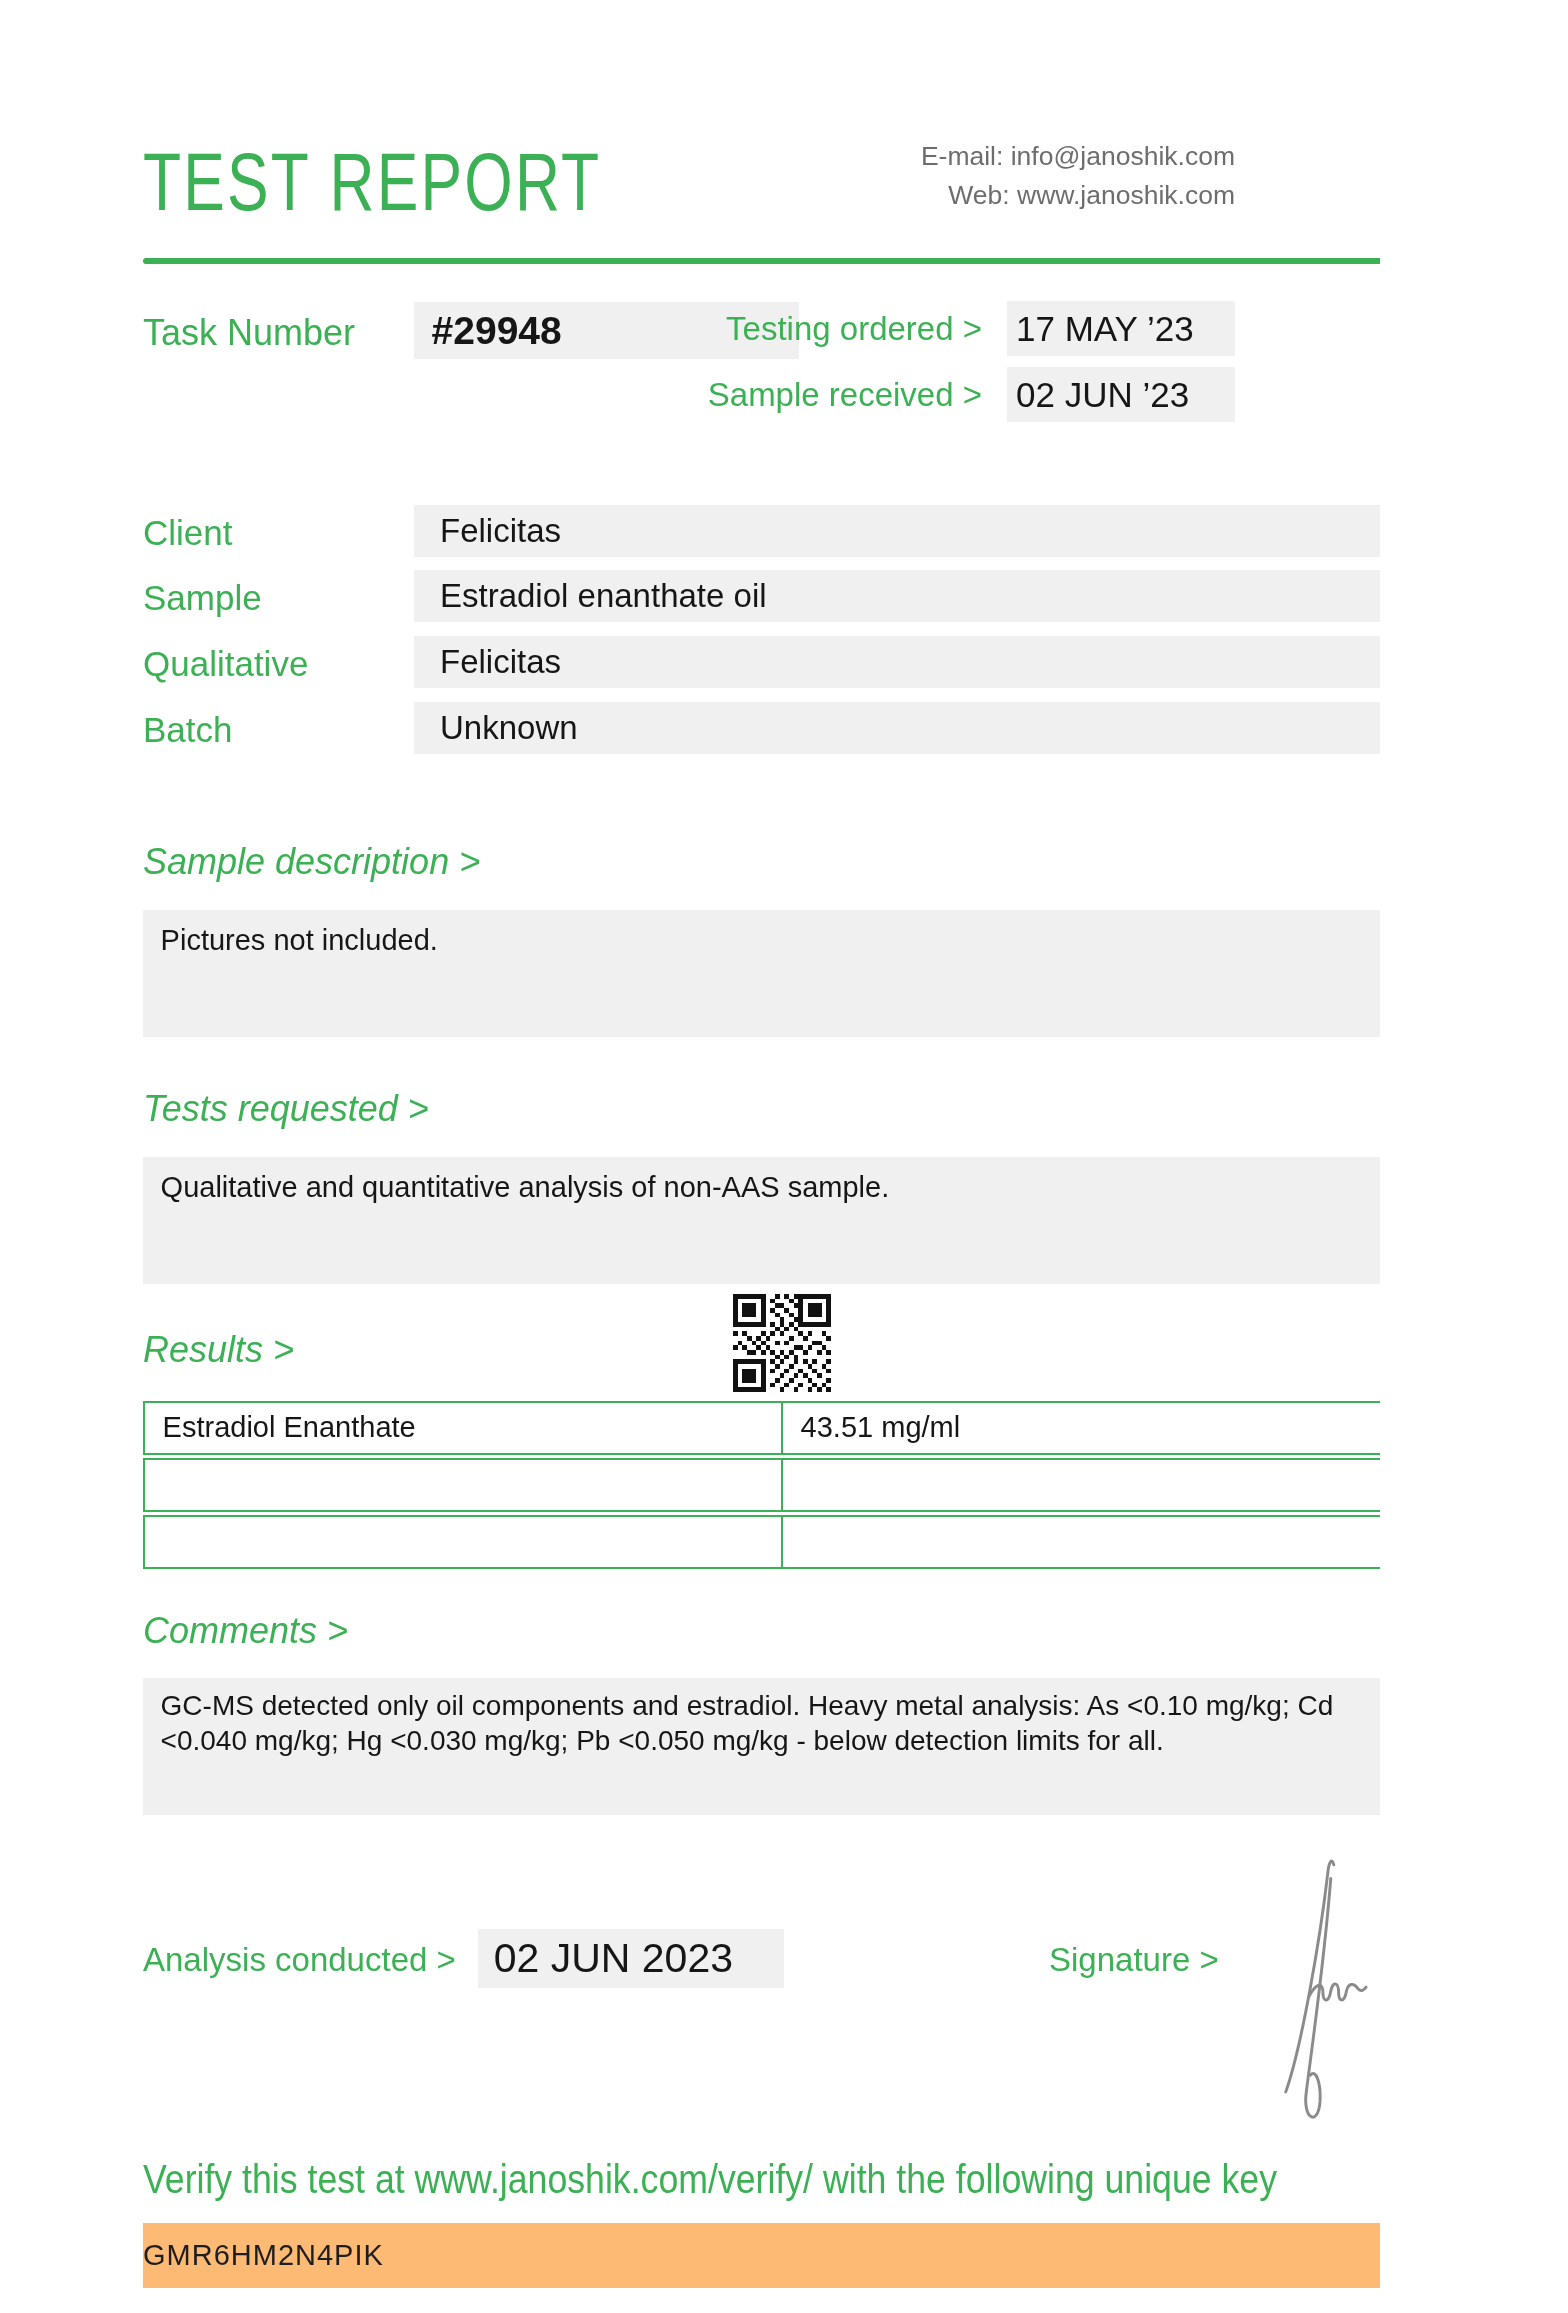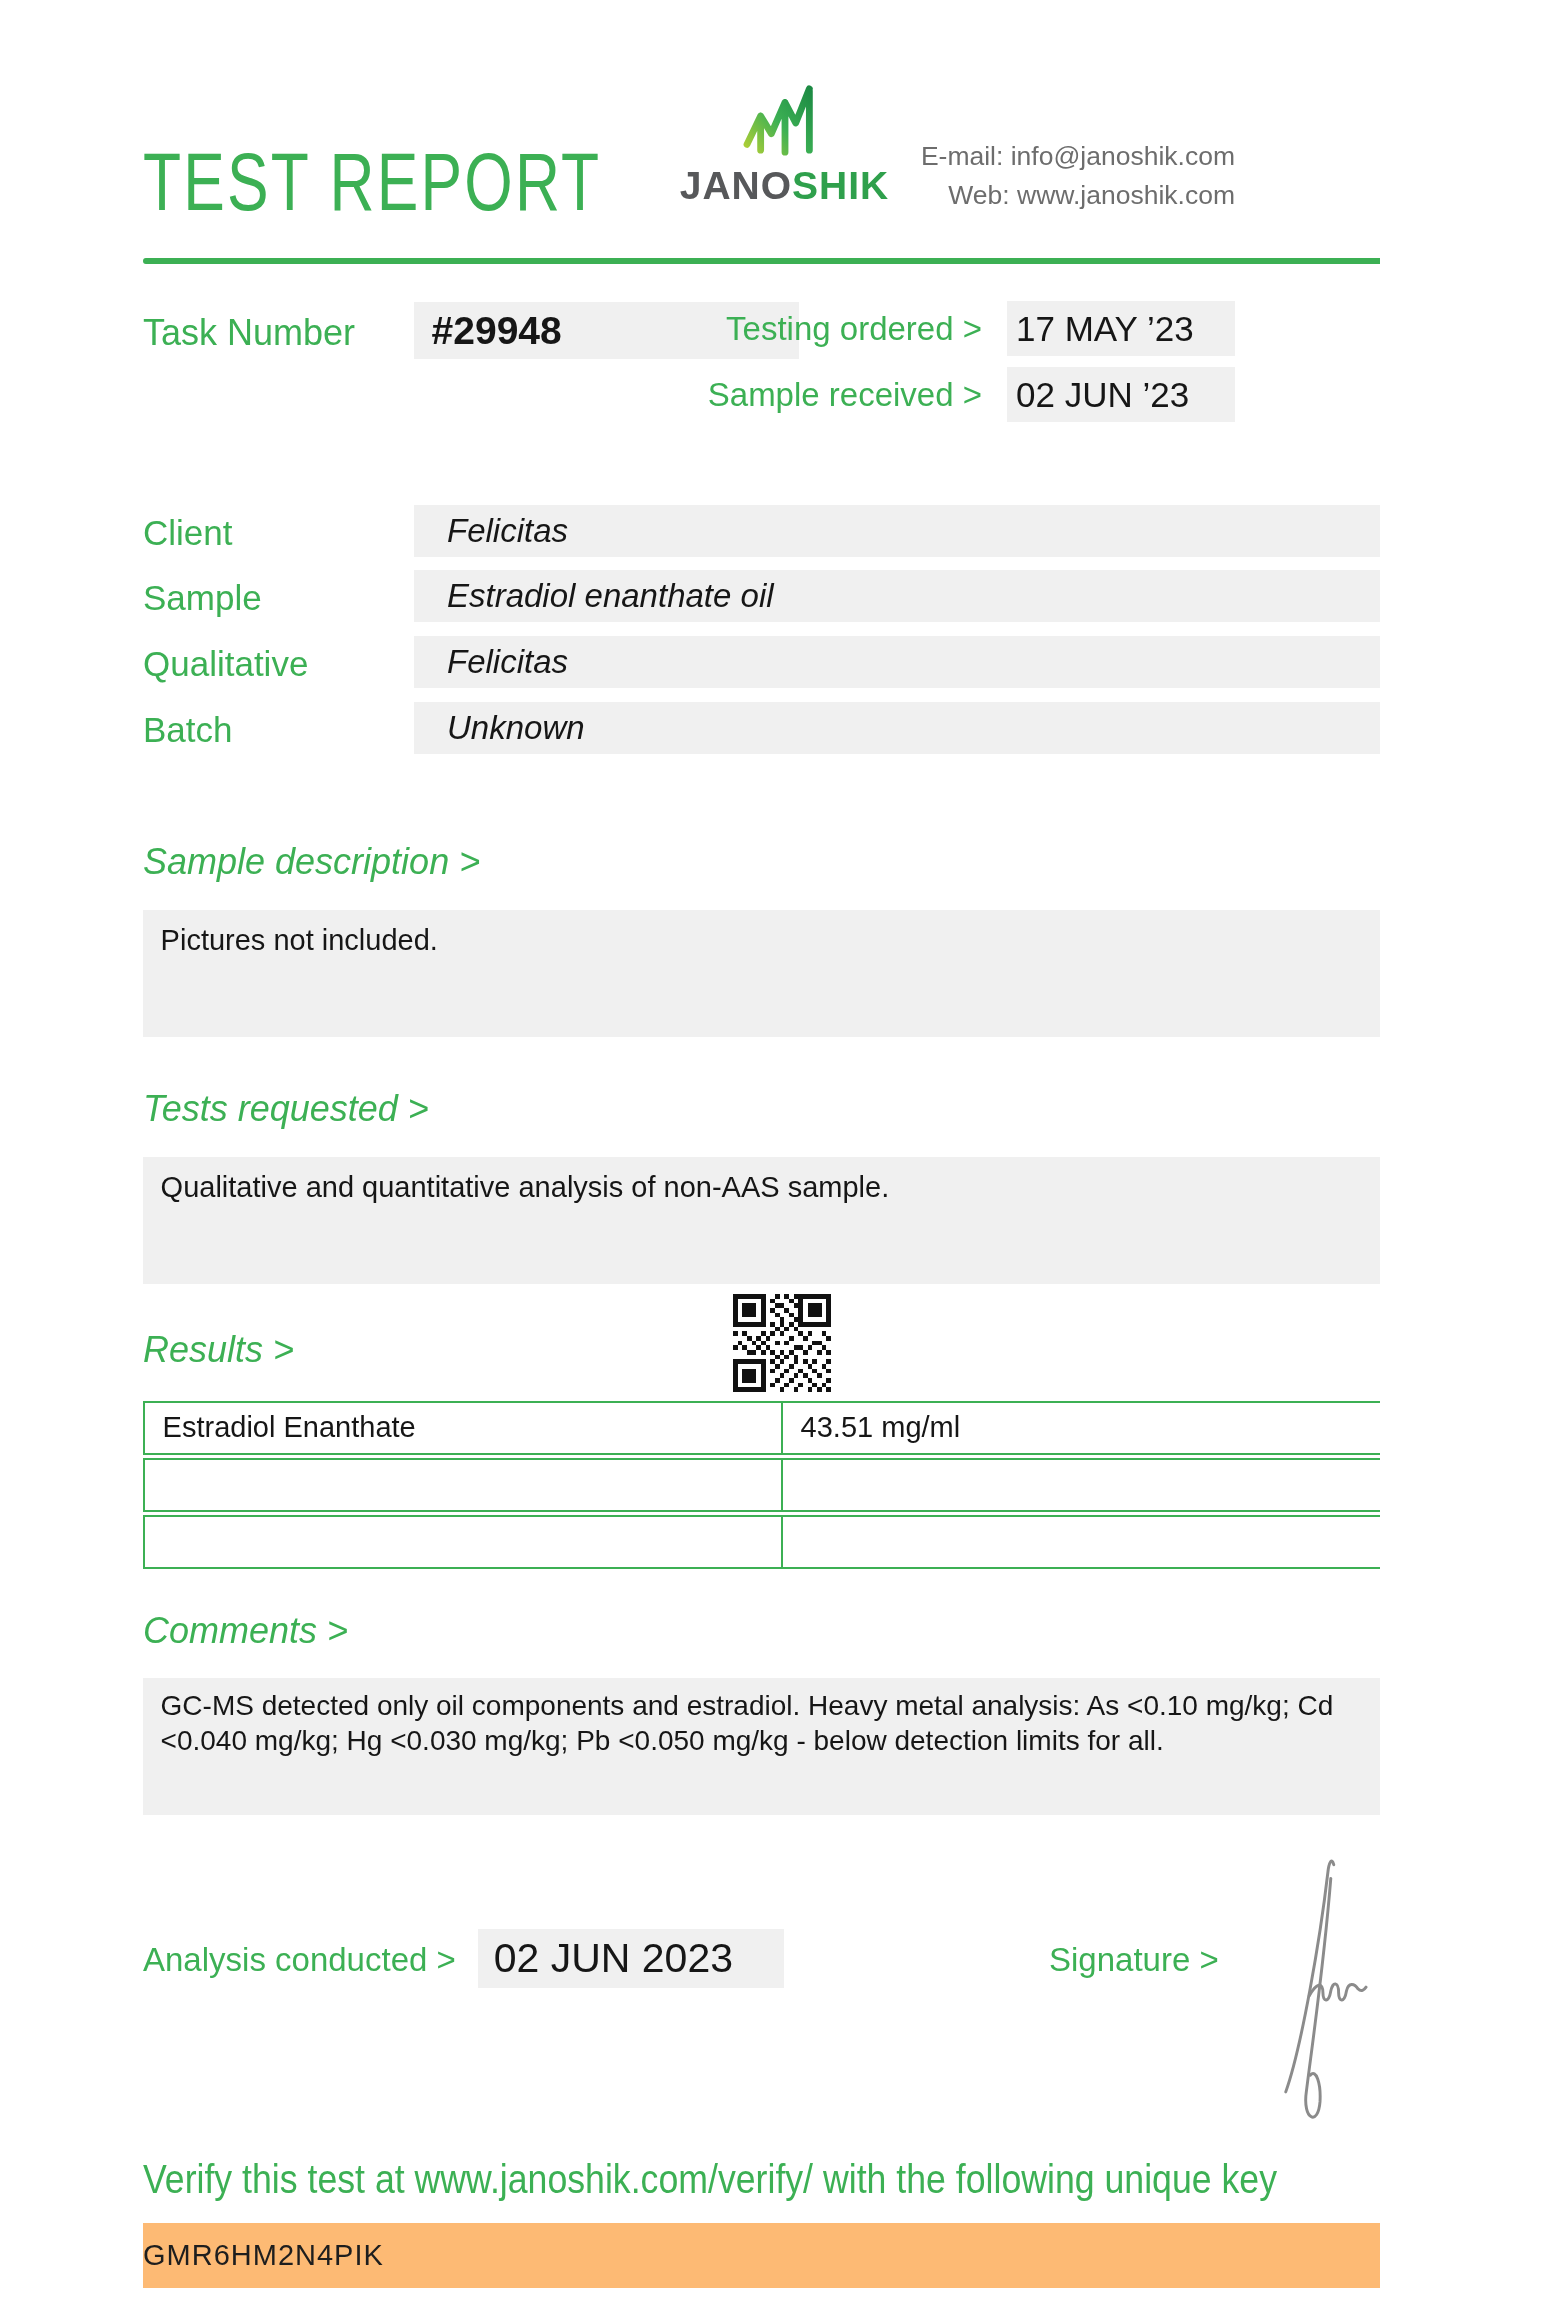--- a/index.html
+++ b/index.html
@@ -36,21 +36,21 @@
     position:absolute;right:0;top:0;width:219px;height:55px;
     font-size:35px;font-weight:500;line-height:55px;padding-left:9px;
   }
   .drow1{top:301px;}
   .drow2{top:367px;}
   
   .irow{position:absolute;left:143px;width:1280px;height:52px;}
   .irow .ilabel{position:absolute;left:0;top:7.8px;font-size:35px;}
   .irow .ibox{
     position:absolute;left:271px;top:0;width:1010px;height:52px;
-    font-size:33px;font-weight:500;line-height:52px;padding-left:33px;box-sizing:border-box;font-style:italic;
+    font-size:33px;font-weight:500;line-height:52px;padding-left:26px;box-sizing:border-box;
   }
   .irow1{top:505px;} .irow2{top:570px;} .irow3{top:636px;} .irow4{top:702px;}
   
   .shead{position:absolute;left:143px;font-size:36px;color:#3cb054;white-space:nowrap;font-style:italic;}
   .sbox{
     position:absolute;left:143px;width:1280px;box-sizing:border-box;background:#f0f0f0;
     font-size:29px;line-height:37px;padding:11.8px 17.6px;color:#161616;
   }
   .h-desc{top:841px;} .b-desc{top:910px;height:127px;}
   .h-tests{top:1088px;} .b-tests{top:1157px;height:127px;}
@@ -80,35 +80,20 @@
     font-size:29px;line-height:65px;letter-spacing:1px;color:#1e1e1e;font-weight:500;
   }
 </style>
 </head>
 <body>
 
 <div class="page">
 
   <div class="title">TEST REPORT</div>
 
-  <div class="logo">
-    <svg class="logo-mark" width="90" height="76" viewBox="0 0 92 78">
-      <defs>
-        <linearGradient id="lg" gradientUnits="userSpaceOnUse" x1="0" y1="78" x2="92" y2="0">
-          <stop offset="0" stop-color="#c9d62f"></stop>
-          <stop offset="0.45" stop-color="#3cb054"></stop>
-          <stop offset="1" stop-color="#0f7a3c"></stop>
-        </linearGradient>
-      </defs>
-      <path d="M7 64 L21 35 L21 70 M21 35 L32 53 L46 21 L46 72 M46 21 L57 42 L71 7 M71 9 L71 70" fill="none" stroke="url(#lg)" stroke-width="7" stroke-linecap="round" stroke-linejoin="round"></path>
-    </svg>
-    <div class="wordmark">
-      <span class="w1">JANO</span><span class="w2">SHIK</span>
-    </div>
-  </div>
 
   <div class="contact">
     <div>E-mail: info@janoshik.com</div>
     <div>Web: www.janoshik.com</div>
   </div>
 
   <div class="rule"></div>
 
   <div class="lbl task-label">Task Number</div>
   <div class="gbox task-box">#29948</div>

